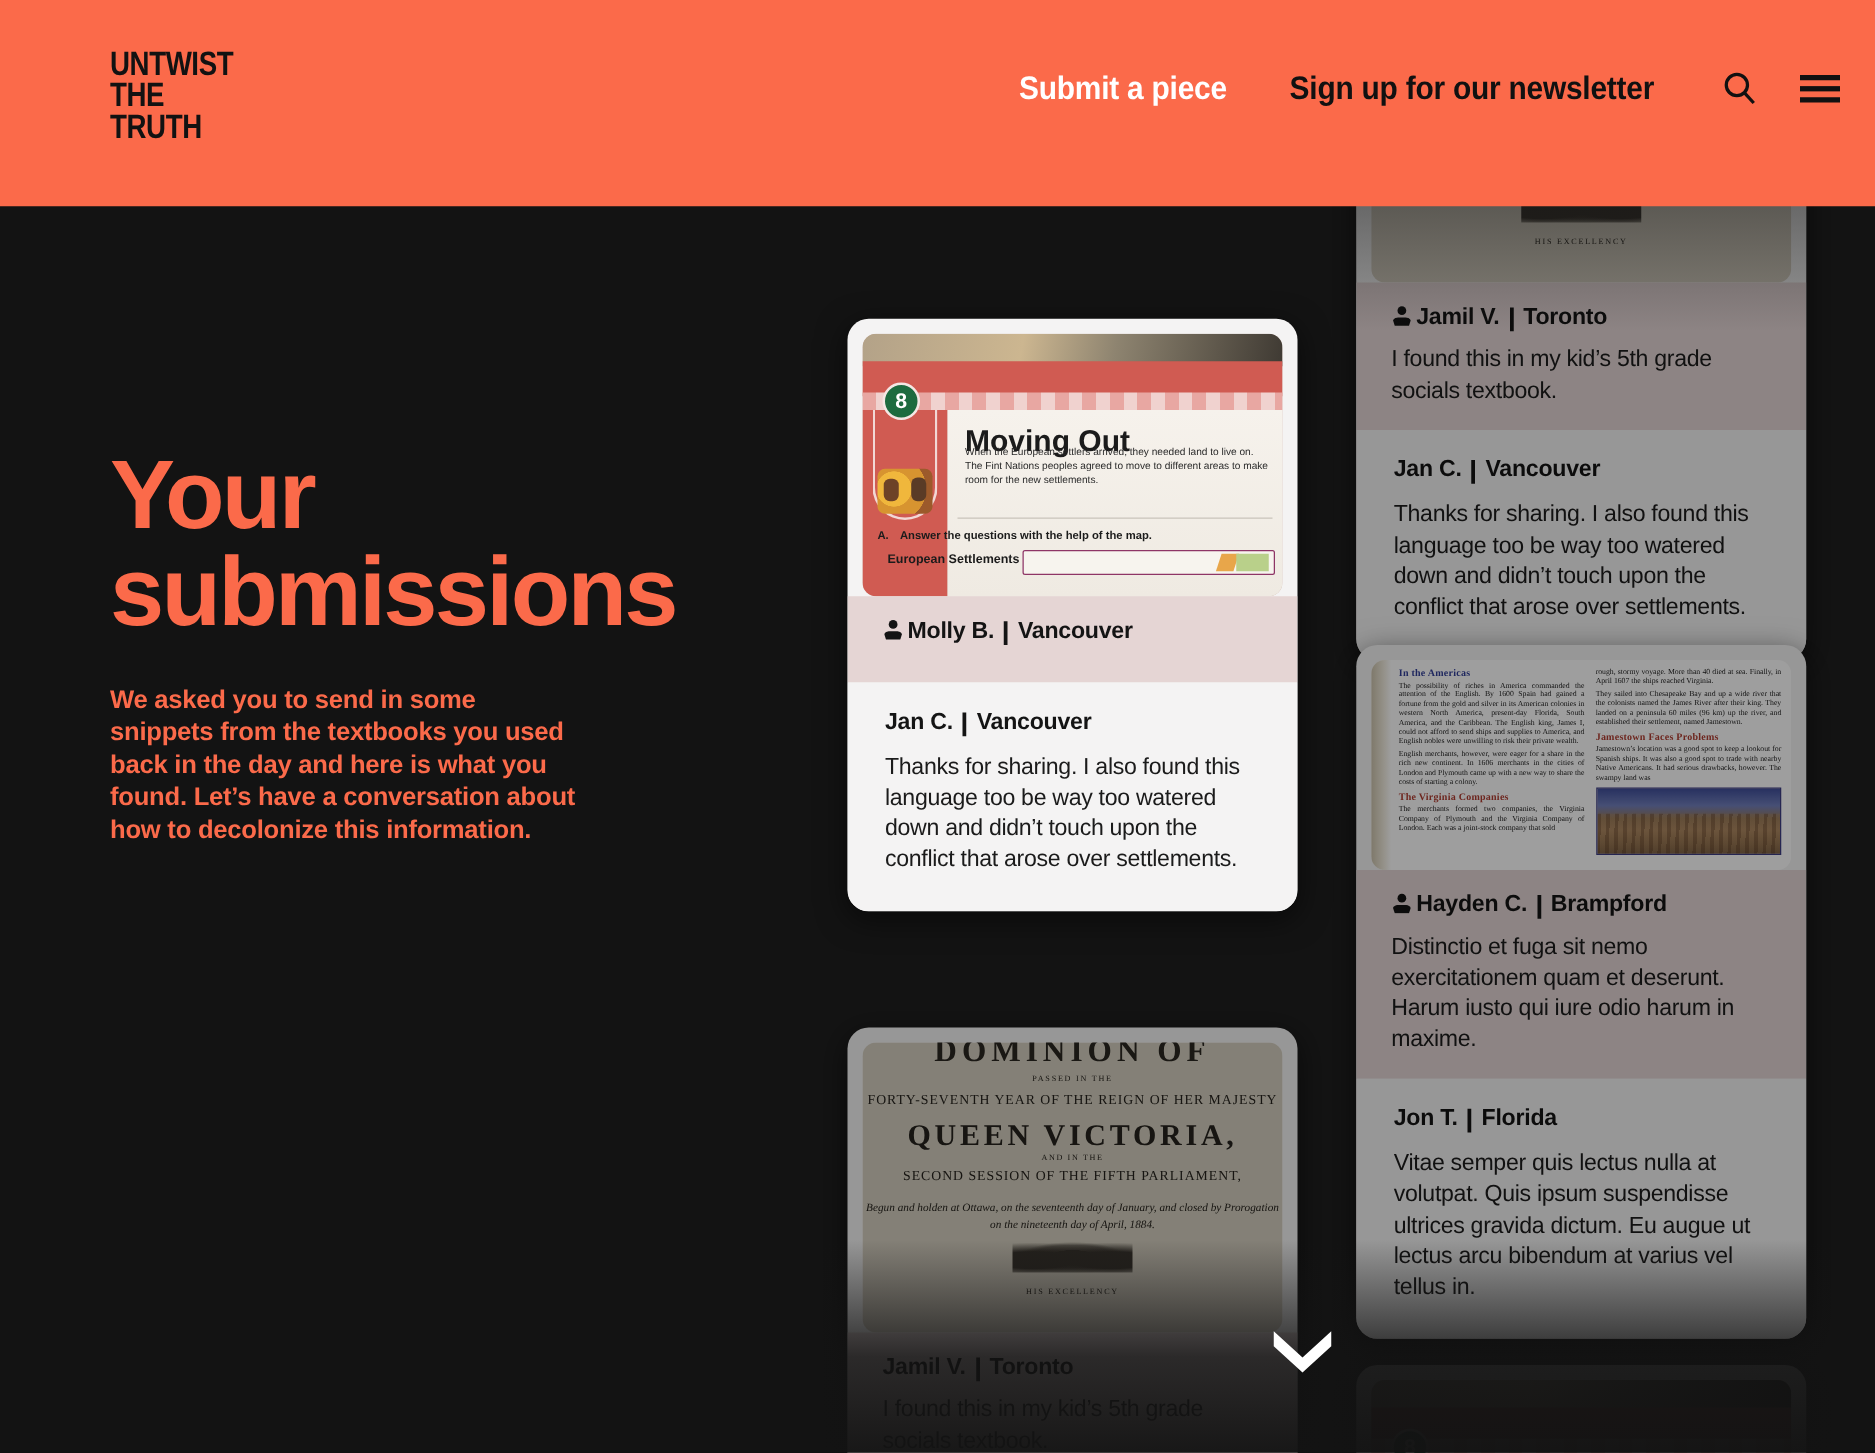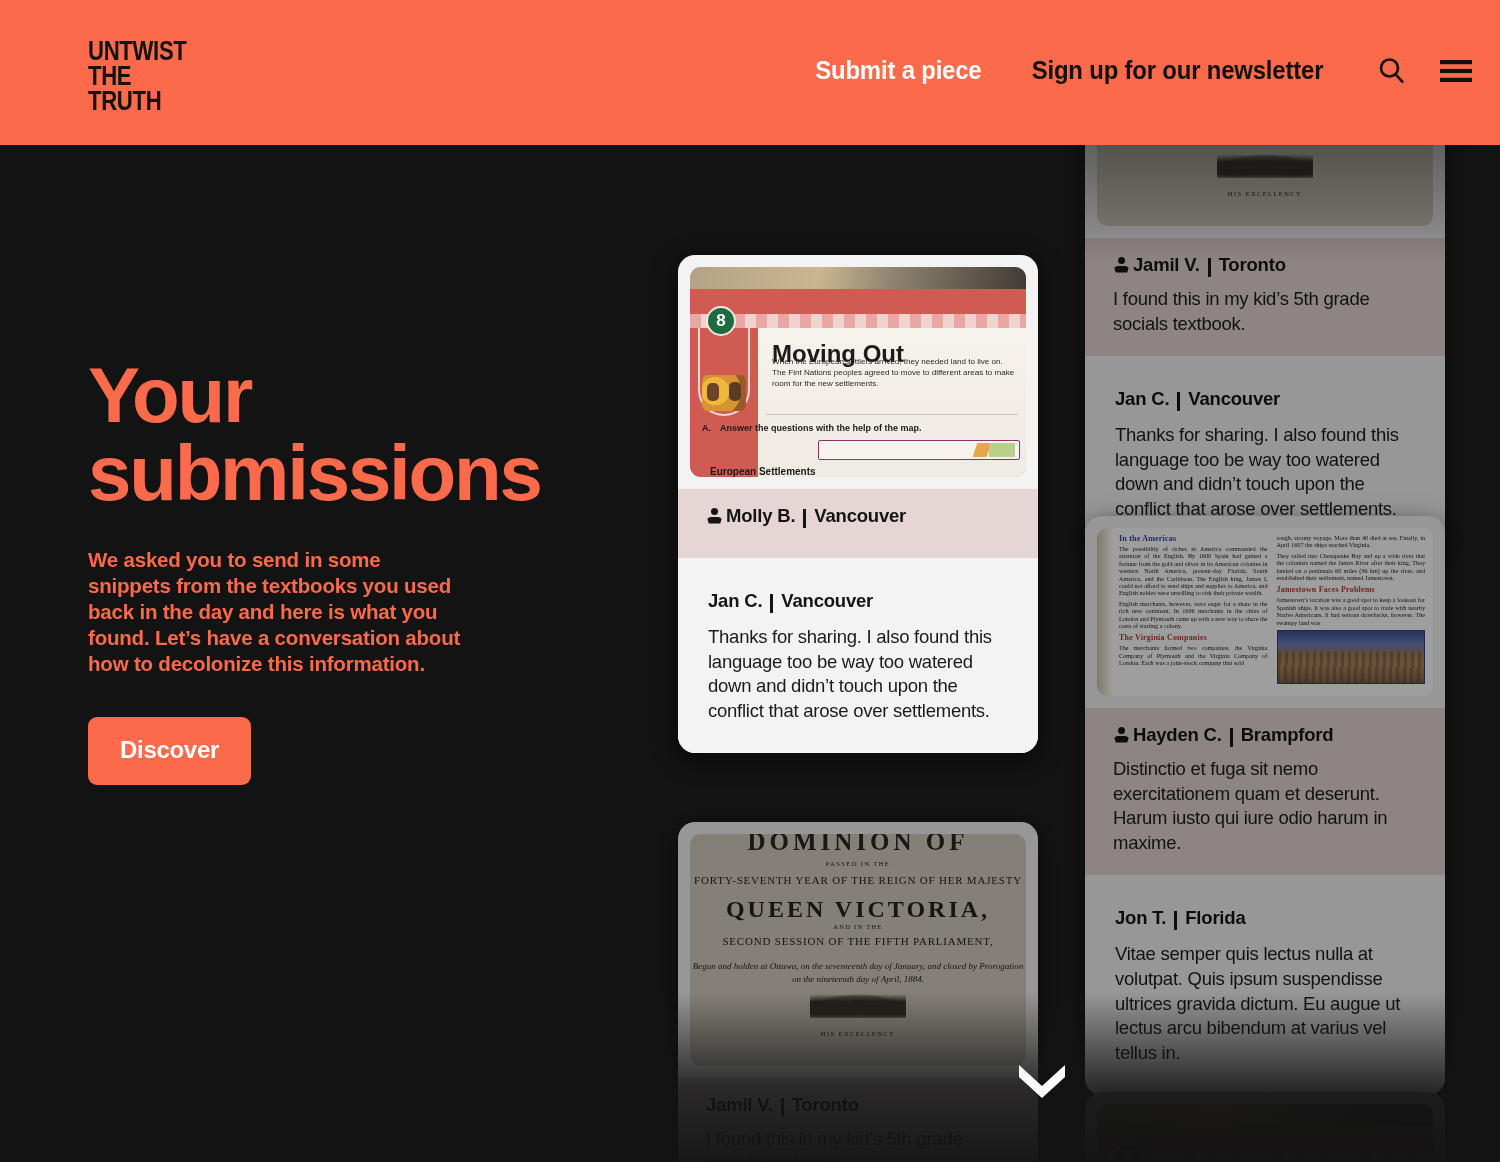--- a/index.html
+++ b/index.html
@@ -6,21 +6,21 @@
   *{box-sizing:border-box;margin:0;padding:0;}
   html,body{width:1500px;height:1162px;overflow:hidden;}
   body{
     background:#131313;
     font-family:"Liberation Sans","DejaVu Sans",sans-serif;
     position:relative;
   }
 
   
   .header{
-    position:absolute;left:0;top:0;width:1500px;height:145px;
+    position:absolute;left:0;top:0;width:1500px;height:165px;
     background:#fb6a4a;
     z-index:40;
   }
   .logo{
     position:absolute;left:88px;top:39px;
     font-family:"Liberation Sans","DejaVu Sans",sans-serif;
     font-weight:bold;font-size:27px;line-height:25px;
     letter-spacing:-0.4px;color:#121212;
     transform:scaleX(0.82);transform-origin:left top;
   }
@@ -73,21 +73,21 @@
     border-radius:17px;
     padding:12px 12px 0 12px;
     box-shadow:0 6px 24px rgba(0,0,0,.55);
     overflow:hidden;
   }
   .card-img{
     width:336px;height:auto;border-radius:11px;overflow:hidden;
     position:relative;display:block;
   }
   .card-body{
-    margin:12px -12px;padding:16px 28px 20px 28px;
+    margin:0 -12px;padding:16px 28px 20px 28px;
     background:#e5d5d4;
   }
   .card-reply{
     margin:0 -12px;padding:20px 30px 30px 30px;
     background:#f4f3f3;
   }
   .who{
     display:flex;align-items:center;gap:3px;
     font-weight:bold;font-size:18.5px;color:#141414;letter-spacing:-0.2px;
     margin-bottom:11px;white-space:nowrap;
@@ -137,21 +137,21 @@
   .tb-moving .crest:after{content:"";position:absolute;right:5px;top:7px;width:12px;height:19px;
     background:#5a3b26;border-radius:5px;}
   .tb-moving .page{position:absolute;left:68px;top:61px;right:0;bottom:0;
     background:linear-gradient(180deg,#f6f2ec 0%,#efeae2 100%);}
   .tb-moving .ttl{position:absolute;left:14px;top:12px;font-weight:bold;font-size:24px;color:#1b1b1b;}
   .tb-moving .para{position:absolute;left:14px;top:28px;right:10px;font-size:8.1px;line-height:11px;
     color:#2a2a2a;}
   .tb-moving .rule{position:absolute;left:8px;top:86px;right:8px;height:1px;background:#c9c4bb;}
   .tb-moving .qa{position:absolute;left:-56px;top:95px;font-size:9px;font-weight:bold;color:#1b1b1b;}
   .tb-moving .qa b{display:inline-block;width:18px;}
-  .tb-moving .eu{position:absolute;left:-48px;top:114px;font-size:10px;font-weight:bold;color:#1b1b1b;margin-top:24px;}
+  .tb-moving .eu{position:absolute;left:-48px;top:114px;font-size:10px;font-weight:bold;color:#1b1b1b;}
   .tb-moving .mapbar{position:absolute;left:60px;top:112px;right:6px;height:20px;
     background:#f7f4ee;border:1.5px solid #8e3566;border-radius:2px;}
   .tb-moving .mapbar i{position:absolute;right:4px;top:2px;width:26px;height:14px;
     background:#b9d08a;display:block;}
   .tb-moving .mapbar u{position:absolute;right:30px;top:2px;width:14px;height:14px;
     background:#e8a64a;display:block;transform:skewX(-18deg);}
 
   
   .tb-qv{background:#d6cfbd;height:232px;position:relative;
     font-family:"Liberation Serif","DejaVu Serif",serif;color:#26221c;text-align:center;}
@@ -231,21 +231,20 @@
     </span>
   </nav>
 </header>
 
 <section class="hero">
   <h1>
     <span>Your</span><br>
     <span>submissions</span>
   </h1>
   <p>We asked you to send in some snippets from the textbooks you used back in the day and here is what you found. Let’s have a conversation about how to decolonize this information.</p>
-  <button class="discover">Discover</button>
 </section>
 
 <div class="columns">
 
   <div class="col col-a">
 
     <article class="card" style="top:255px;">
       <div class="card-img">
         <div class="tb-moving">
           <div class="topband"></div>

